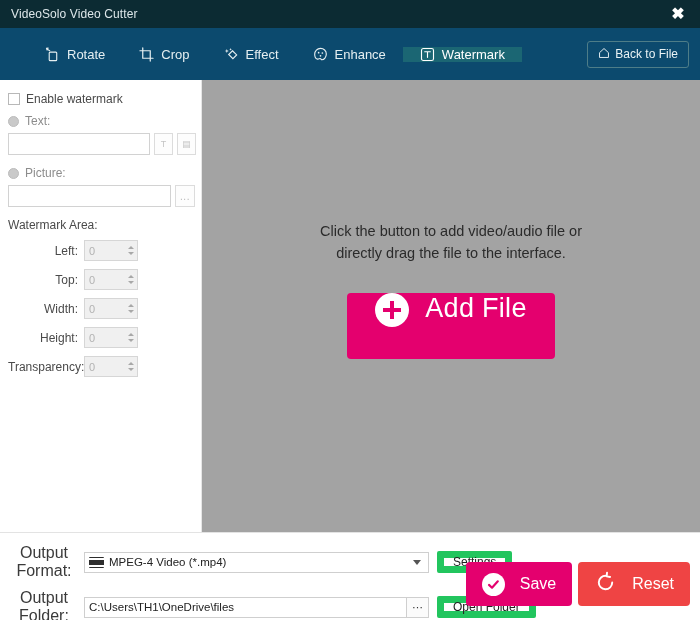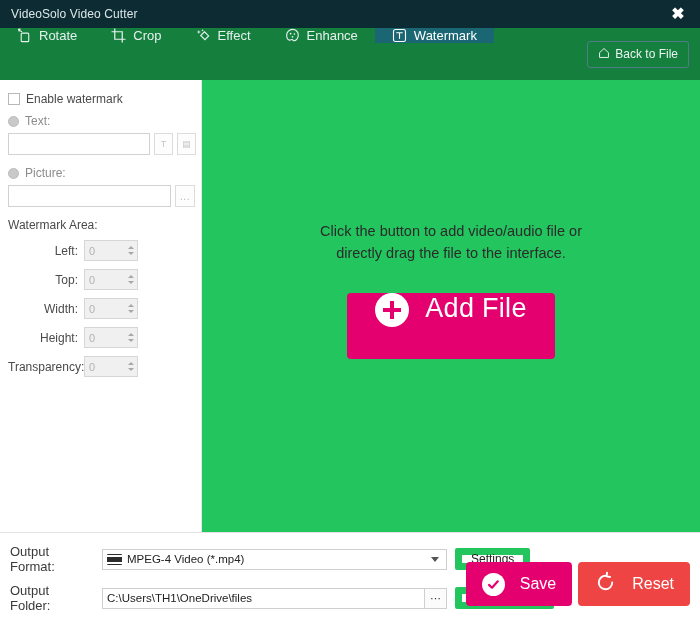--- a/index.html
+++ b/index.html
@@ -35,23 +35,24 @@
     display: flex; align-items: center; justify-content: center;
     color: #ffffff;
     font-size: 16px; font-weight: bold;
     cursor: pointer;
     line-height: 1;
   }
 
   
   .toolbar {
     height: 52px;
-    background: #15803d;
-    display: flex; align-items: flex-start;
+    background: #0c4a6e;
+    display: flex; align-items: center;
     flex: 0 0 52px;
+    padding-left: 28px;
   }
   .tab {
     display: flex; align-items: center; gap: 7px;
     padding: 0 17px;
     color: #e6eff1;
     font-size: 13px;
     cursor: pointer;
     white-space: nowrap;
   }
   .tab.active { background: #1b6673; color: #ffffff; }
@@ -183,21 +184,21 @@
   }
   .arr-up { border-bottom: 3px solid #a8a8a8; }
   .arr-dn { border-top: 3px solid #a8a8a8; }
 
   
   .preview {
     flex: 1 1 auto;
     display: flex; flex-direction: column;
     align-items: center; justify-content: flex-start;
     padding-top: 140px;
-    background: #22c55e;
+    background: #a3a3a3;
   }
   .hint {
     font-size: 14.5px;
     color: #2b2b2b;
     text-align: center;
     line-height: 1.55;
     margin-bottom: 28px;
   }
   .add-file-btn {
     background: #e4006e;
@@ -226,22 +227,22 @@
   
   .footer {
     flex: 0 0 87px;
     height: 87px;
     position: relative;
     background: #ffffff;
     padding: 11px 0 0 0;
   }
   .f-row { display: flex; align-items: center; margin-bottom: 9px; padding-left: 10px; }
   .f-label {
-    font-size: 13px; color: #3a3a3a;
-    width: 68px; text-align: left; margin-right: 24px;
+    font-size: 16px; color: #3a3a3a;
+    width: 68px; text-align: center; margin-right: 6px;
     flex: 0 0 68px;
   }
   .combo {
     width: 345px; height: 21px;
     border: 1px solid #cfcfcf;
     background: #ffffff;
     display: flex; align-items: center;
     padding: 0 4px;
     cursor: pointer;
   }

